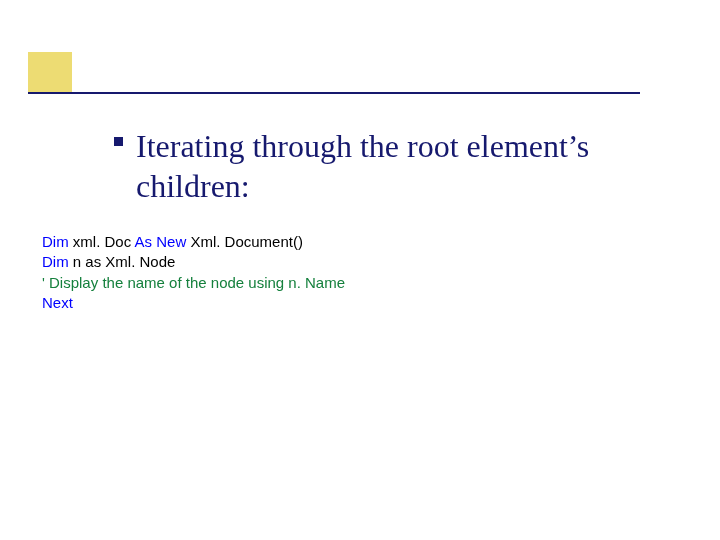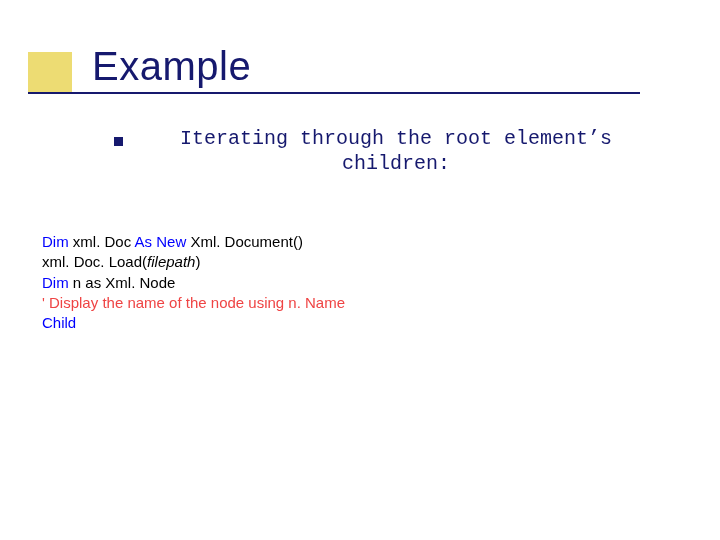--- a/index.html
+++ b/index.html
@@ -52,56 +52,53 @@
   }
   .bullet-marker {
     position: absolute;
     left: -22px;
     top: 11px;
     width: 9px;
     height: 9px;
     background: #16196e;
   }
   .bullet-text {
-    font-size: 20px;
+    font-size: 32px;
     color: #16196e;
     line-height: 1.25;
-    font-family: Liberation Mono, monospace;
-    text-align: center;
+    font-family: Liberation Serif, serif;
   }
   .code-block {
     position: absolute;
     left: 42px;
     top: 232px;
     width: 630px;
     font-family: Arial, Helvetica, sans-serif;
     font-size: 15px;
     color: #000000;
     line-height: 1.35;
   }
   .kw { color: #0000ff; }
   .ital { font-style: italic; }
-  .cmt { color: #ef4444; }
+  .cmt { color: #15803d; }
 </style>
 </head>
 <body>
 
 <div class="slide">
 
   <div class="accent-box"></div>
   <div class="title-underline"></div>
 
-  <div class="title">Example</div>
 
   <div class="bullet-block">
     <div class="bullet-marker"></div>
     <div class="bullet-text">Iterating through the root element’s children:</div>
   </div>
 
   <div class="code-block">
     <div><span class="kw">Dim</span><span> xml. Doc </span><span class="kw">As New</span><span> Xml. Document()</span></div>
-    <div><span>xml. Doc. Load(</span><span class="ital">filepath</span><span>)</span></div>
     <div><span class="kw">Dim</span><span> n as Xml. Node</span></div>
     <div><span class="cmt">  ' Display the name of the node using n. Name</span></div>
-    <div><span class="kw">Child</span></div>
+    <div><span class="kw">Next</span></div>
   </div>
 
 </div>
 
 </body></html>

